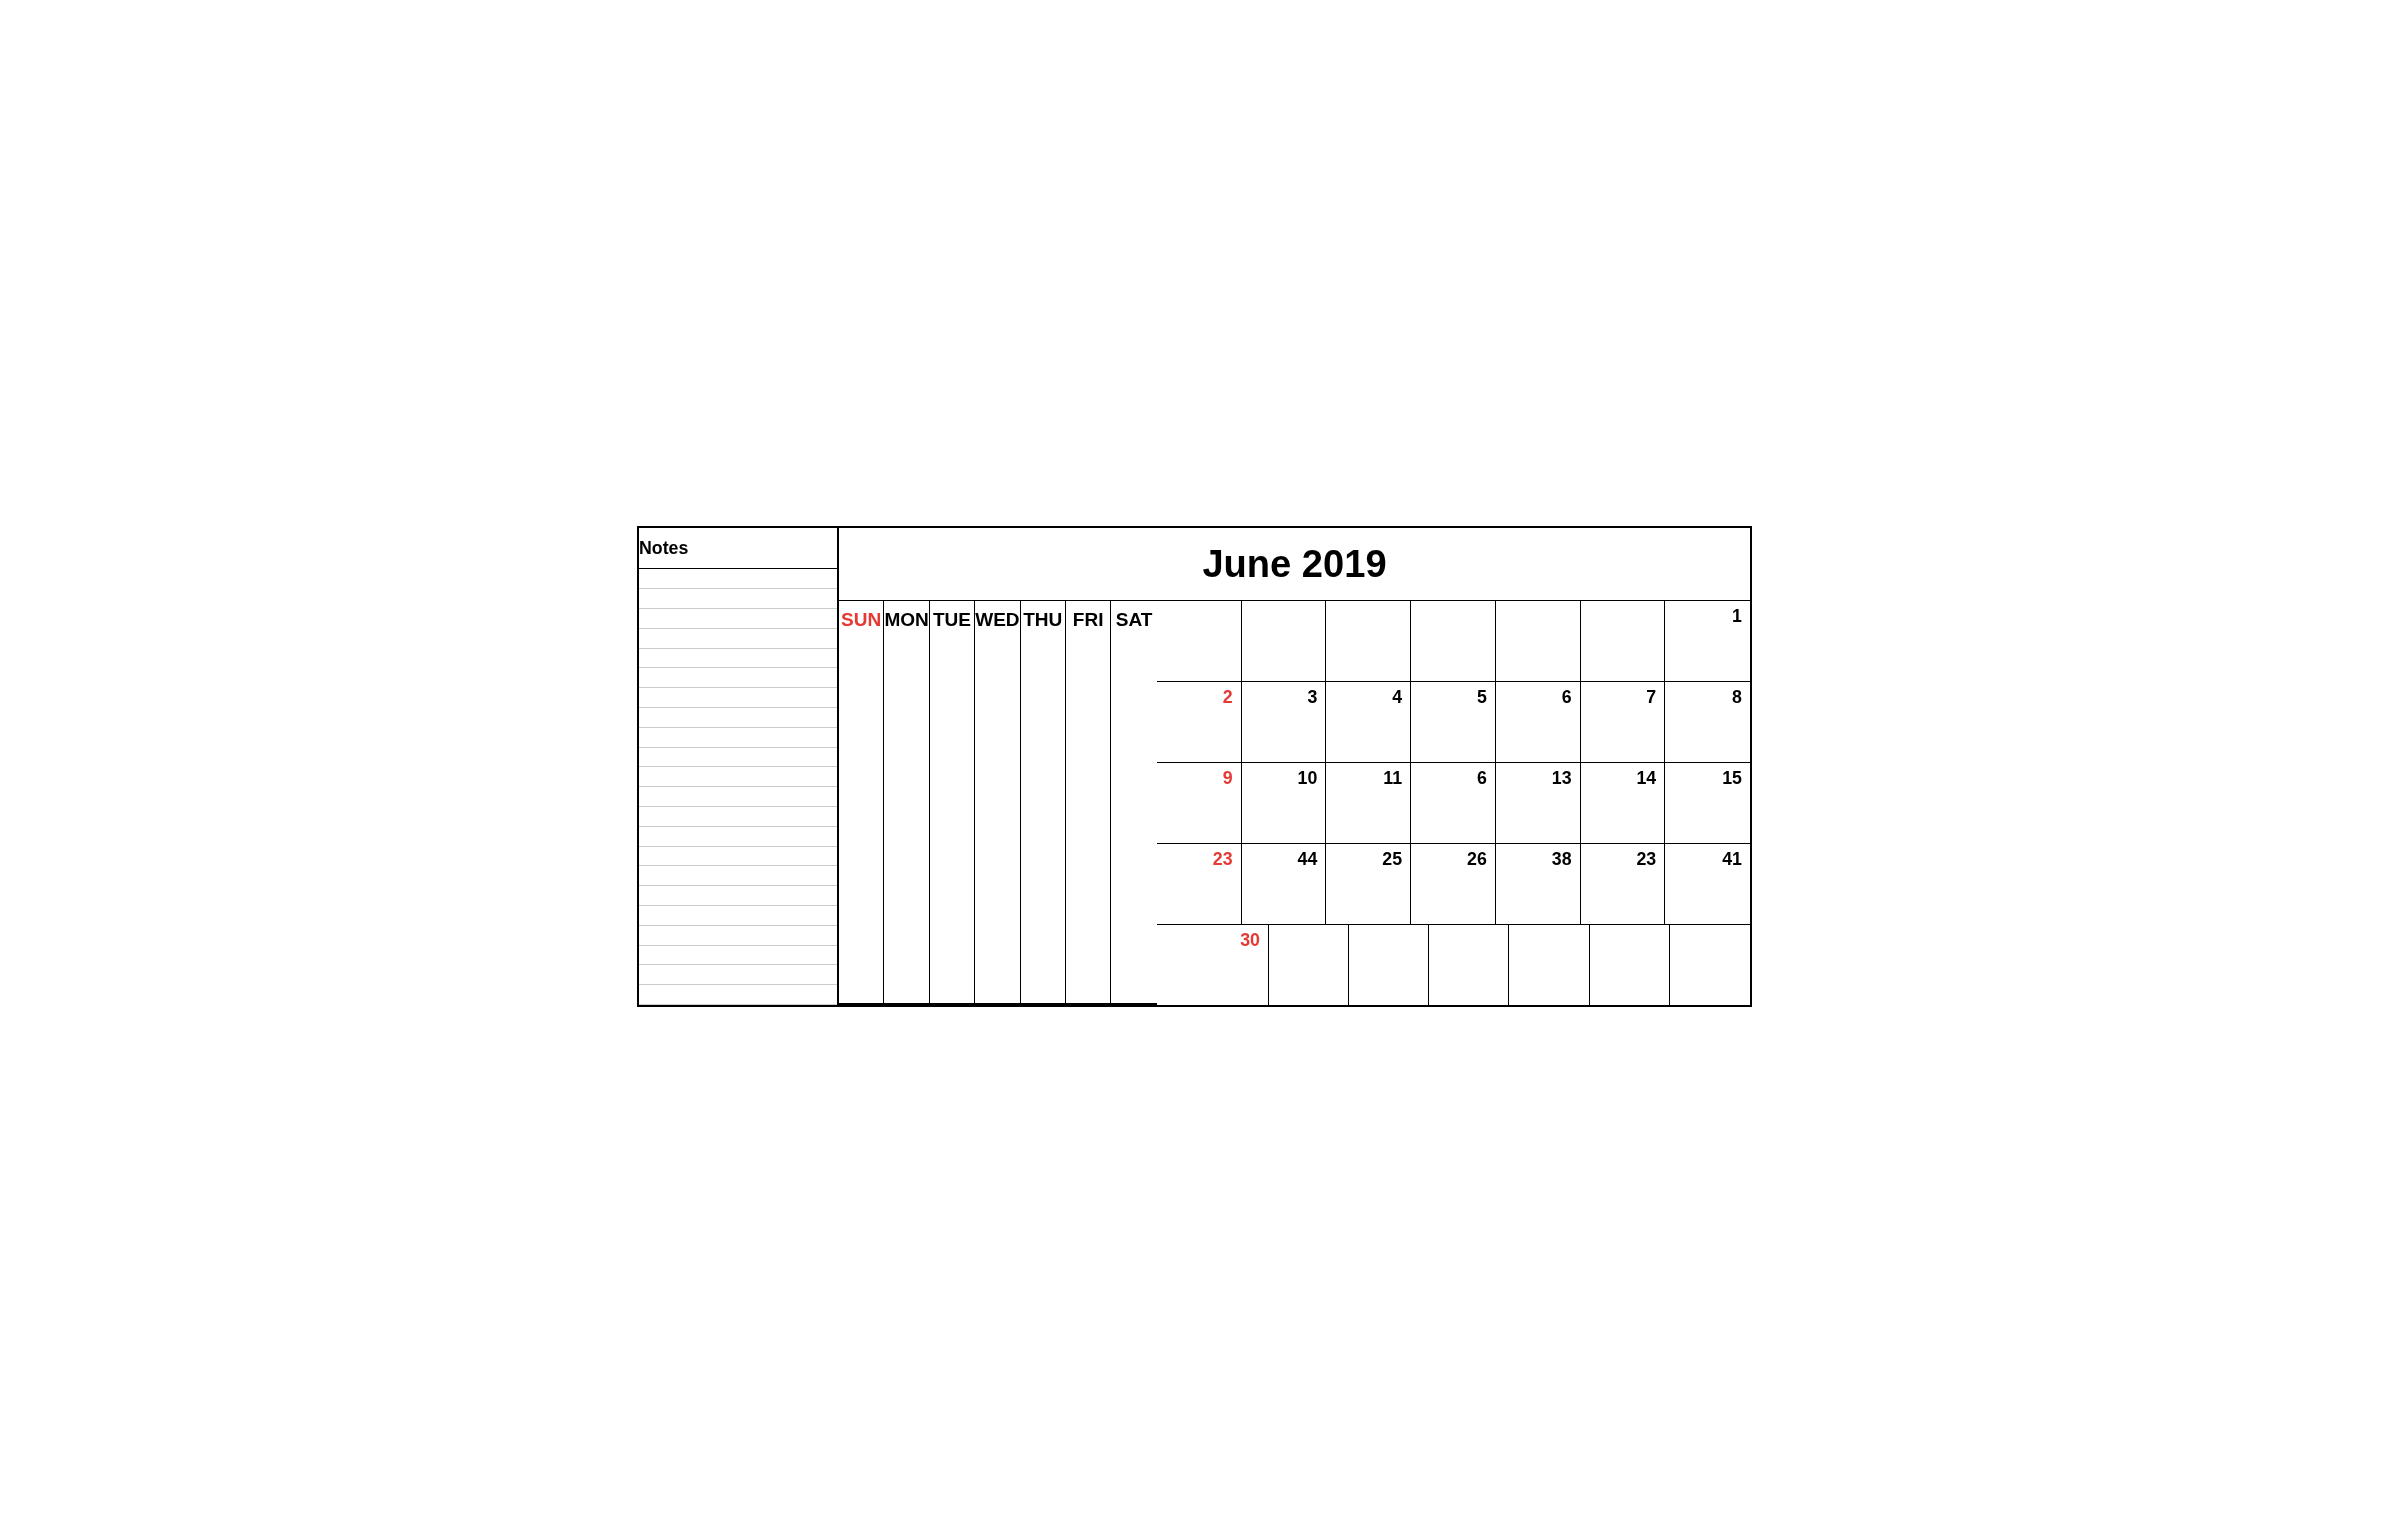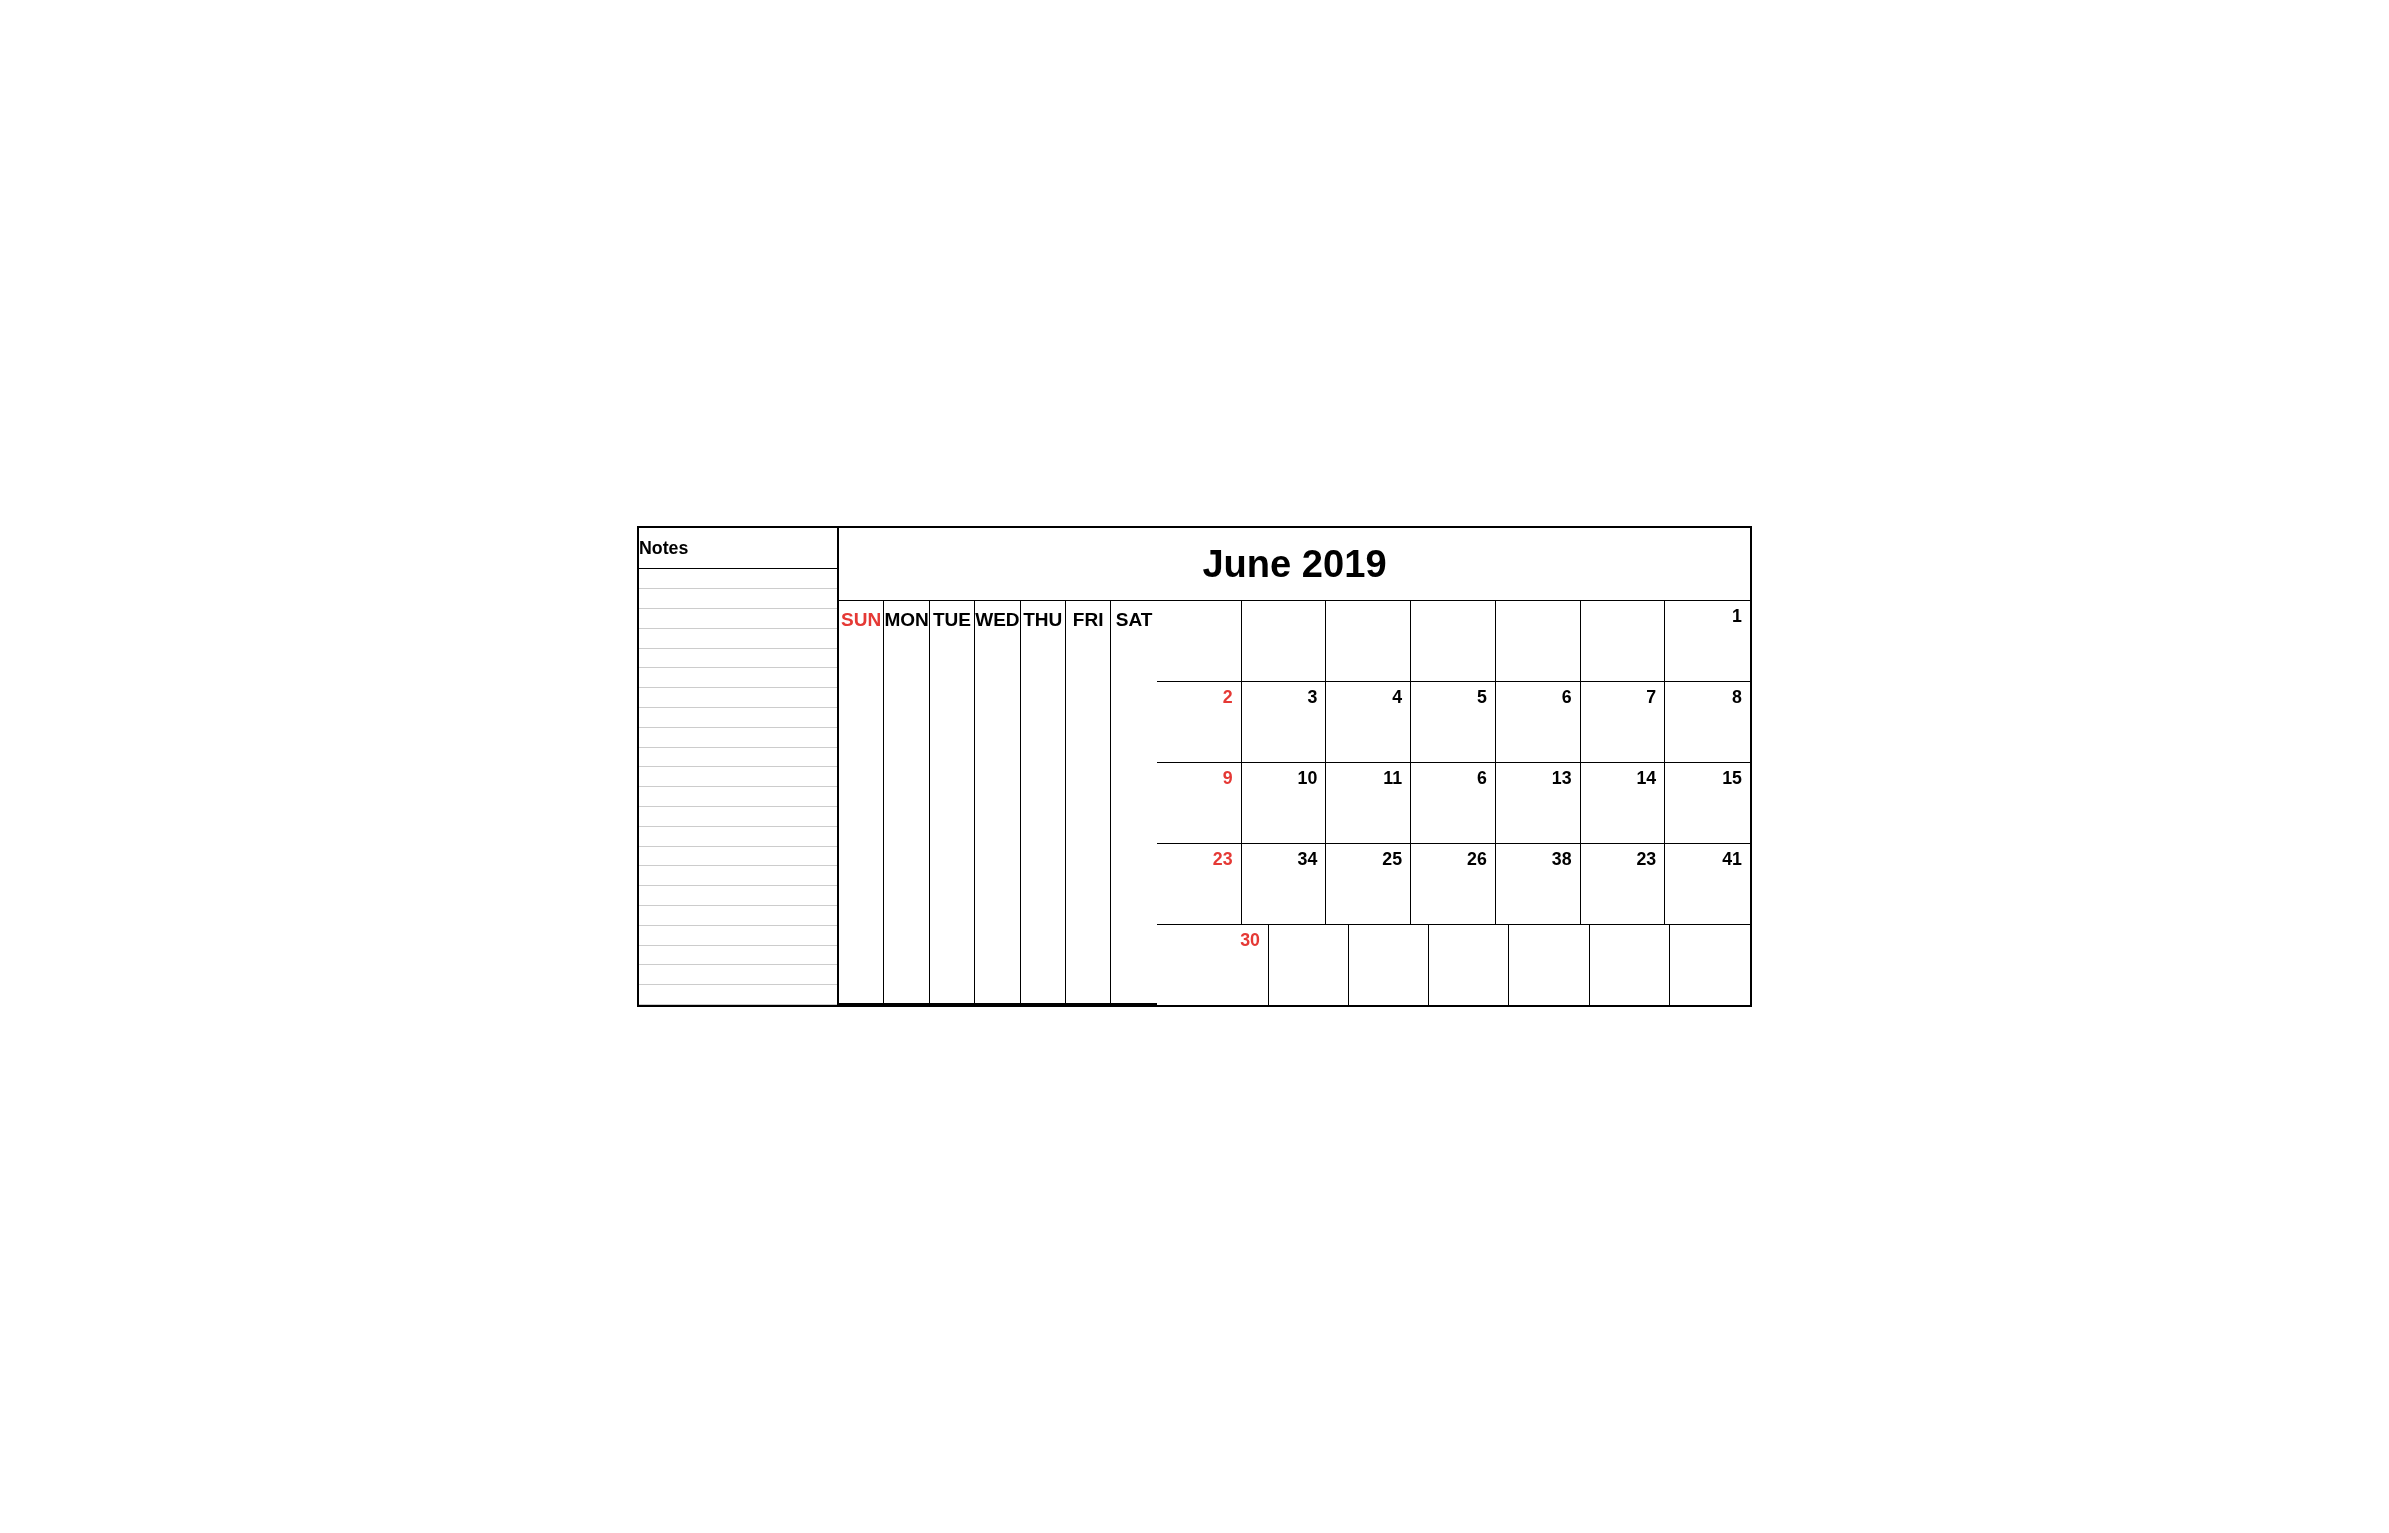--- a/index.html
+++ b/index.html
@@ -211,21 +211,21 @@
             <div class="day-cell sunday-num">9</div>
             <div class="day-cell regular">10</div>
             <div class="day-cell regular">11</div>
             <div class="day-cell regular">6</div>
             <div class="day-cell regular">13</div>
             <div class="day-cell regular">14</div>
             <div class="day-cell regular">15</div>
           </div>
           <div class="week-row">
             <div class="day-cell sunday-num">23</div>
-            <div class="day-cell regular">34</div>
+            <div class="day-cell regular">44</div>
             <div class="day-cell regular">25</div>
             <div class="day-cell regular">26</div>
             <div class="day-cell regular">38</div>
             <div class="day-cell regular">23</div>
             <div class="day-cell regular">41</div>
           </div>
           <div class="week-row">
             <div class="day-cell sunday-num">30</div>
             <div class="day-cell empty"></div>
             <div class="day-cell empty"></div>

